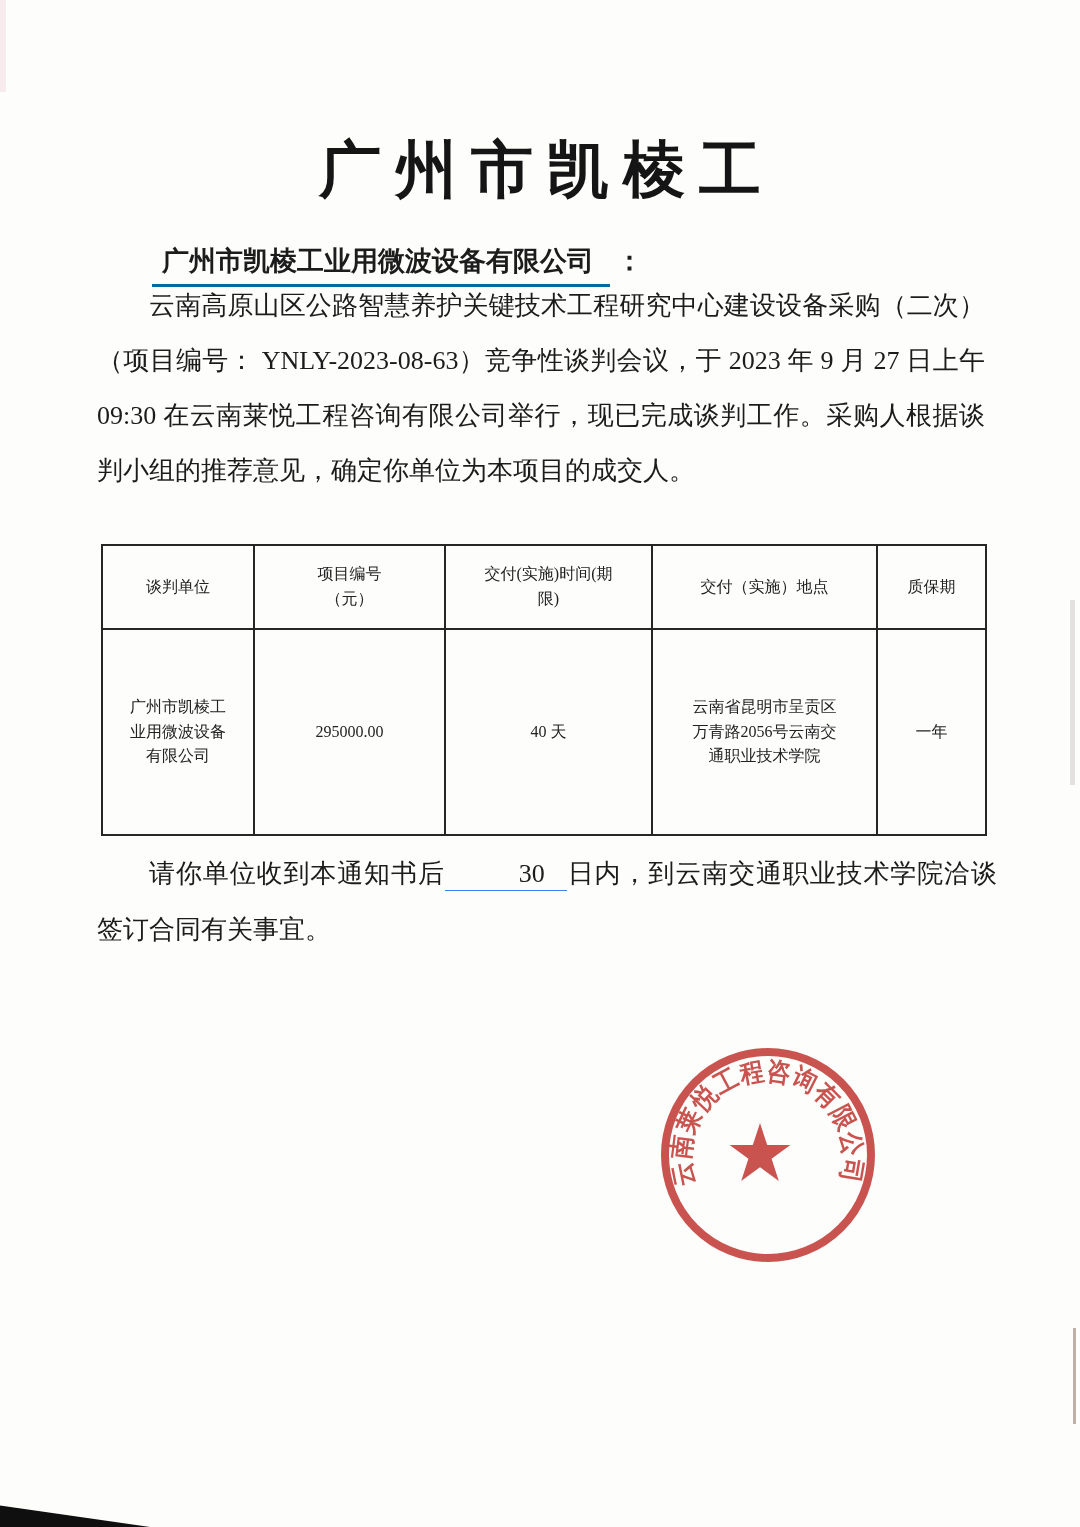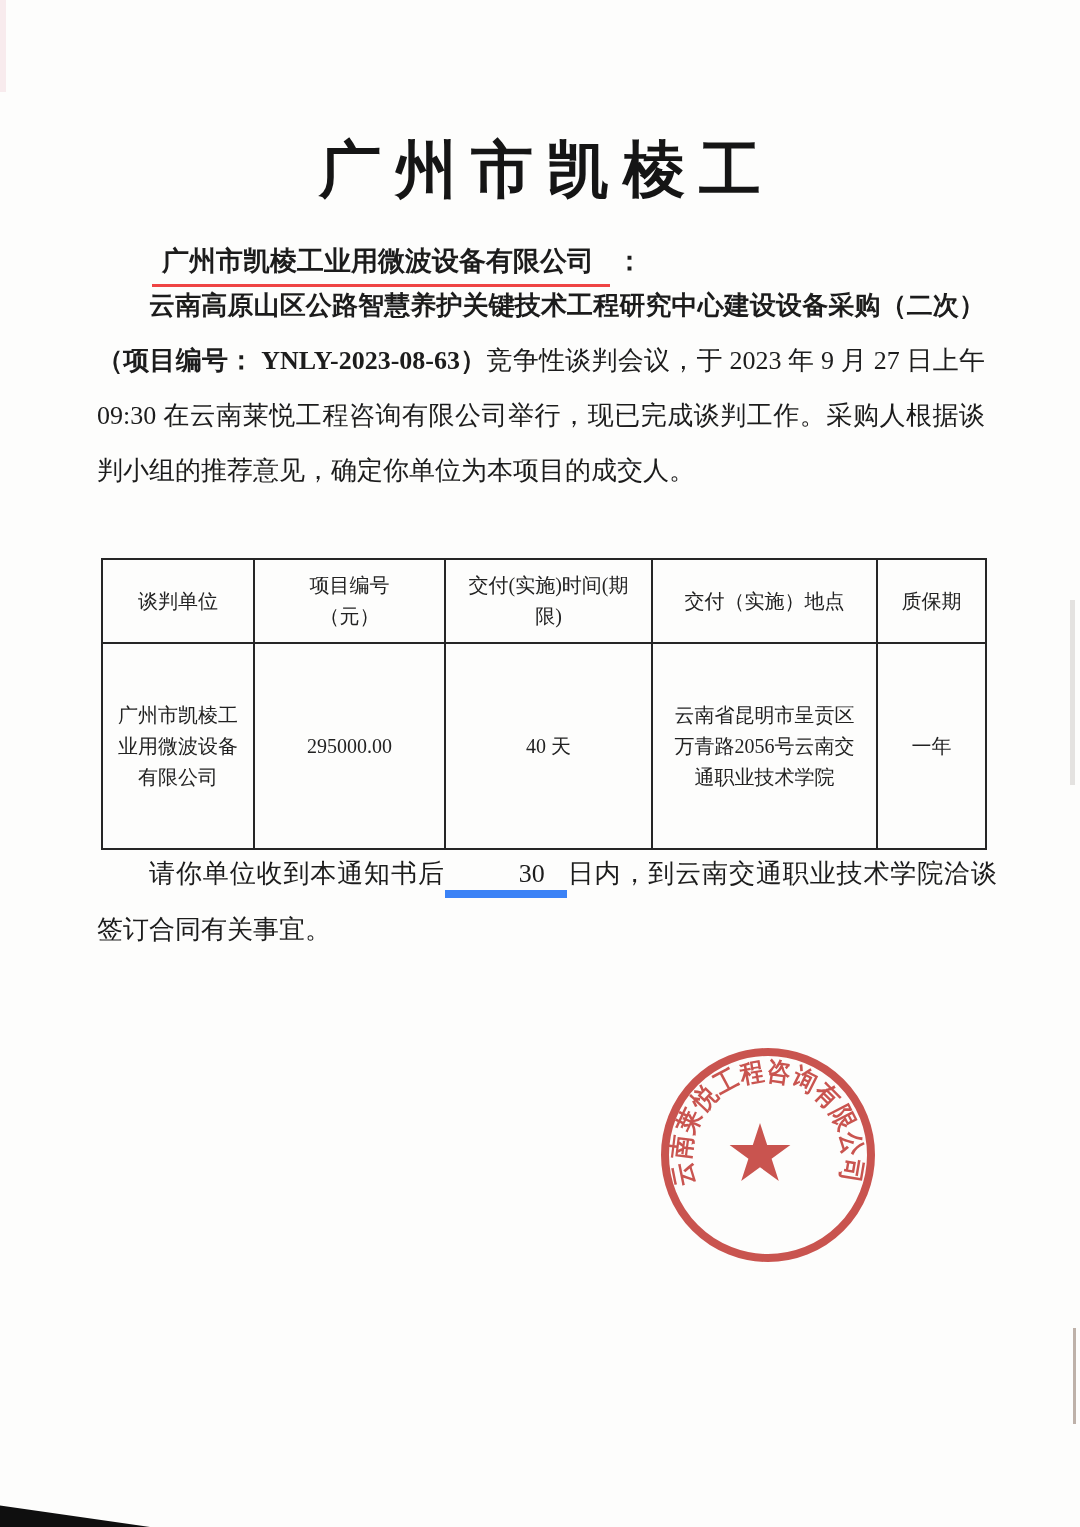--- a/index.html
+++ b/index.html
@@ -17,36 +17,36 @@
     margin:0;text-align:center;
     font-size:62px;font-weight:bold;letter-spacing:14px;text-indent:14px;
     color:#151515;
   }
   .addressee{
     position:absolute;top:243px;left:152px;
     font-size:27px;font-weight:bold;white-space:nowrap;
   }
   .addressee .addr-name{
     display:inline-block;
-    border-bottom:3px solid #ef4444;
+    border-bottom:3px solid #0369a1;
     padding:0 16px 5px 10px;
   }
   .addressee .addr-colon{margin-left:6px;}
   .notice-para{
     position:absolute;top:278px;left:97px;width:888px;
     margin:0;
     font-size:26px;line-height:55px;
     text-align:justify;text-indent:52px;
   }
-  .notice-para .seg-bold{font-weight:bold;margin-top:7px;}
+  .notice-para .seg-bold{font-weight:normal;margin-top:7px;}
   .award-table{
-    position:absolute;top:558px;left:101px;
+    position:absolute;top:544px;left:101px;
     border-collapse:collapse;table-layout:fixed;
     width:884px;
-    font-size:20px;color:#222;
+    font-size:16px;color:#222;
   }
   .award-table td,.award-table th{
     border:2px solid #262626;
     text-align:center;vertical-align:middle;
     font-weight:normal;
     white-space:pre-line;
     line-height:1.55;
     padding:2px 2px;
     overflow:hidden;
   }
@@ -54,21 +54,21 @@
   .award-table .data-row{height:206px;}
   .closing-para{
     position:absolute;top:846px;left:97px;width:900px;
     margin:0;
     font-size:26px;line-height:56px;
     text-align:justify;text-indent:52px;
   }
   .blank-fill{
     display:inline-block;
     min-width:34px;
-    border-bottom:8px solid #3b82f6;
+    border-bottom:1px solid #3b82f6;
     padding:0 22px 1px 22px;
     text-align:center;
     line-height:30px;
   }
   .signature-block{
     position:absolute;left:603px;top:1108px;
     font-size:27px;line-height:56px;
     white-space:nowrap;
   }
   .signature-block .date-line .date-value{word-spacing:9px;}

